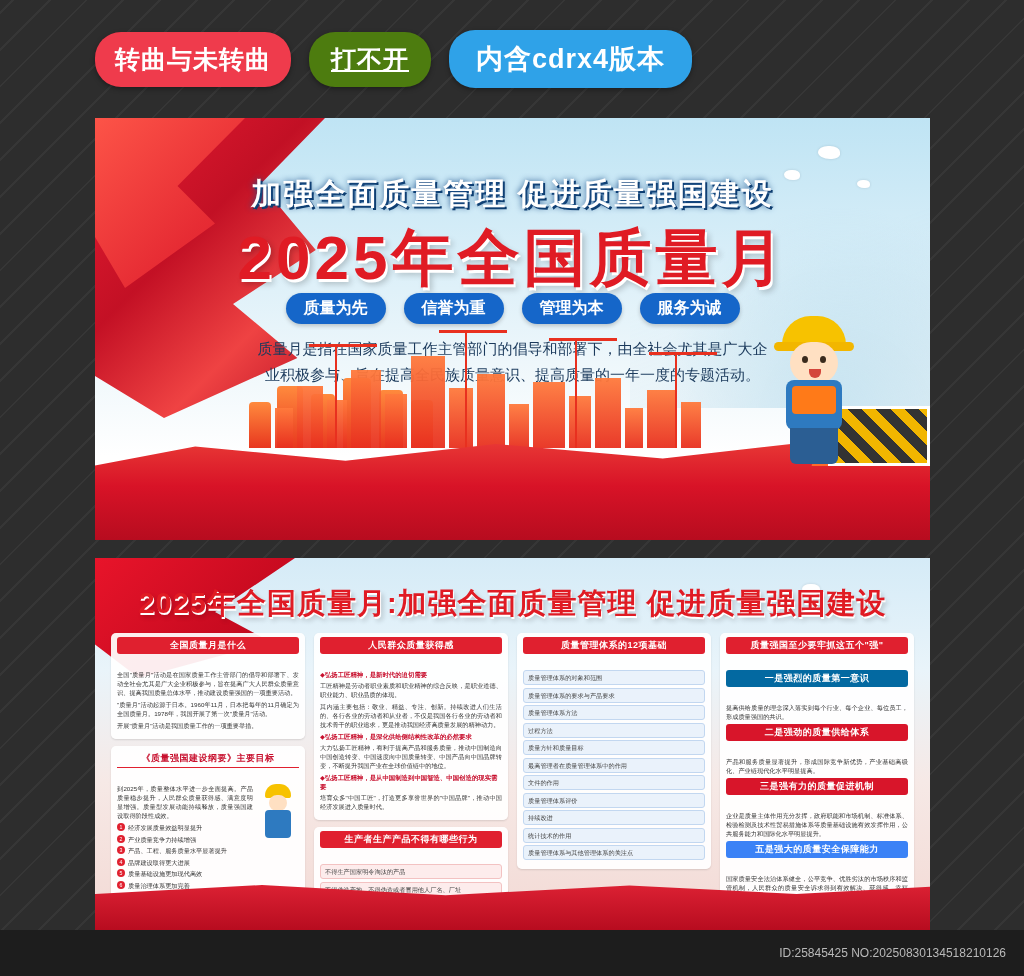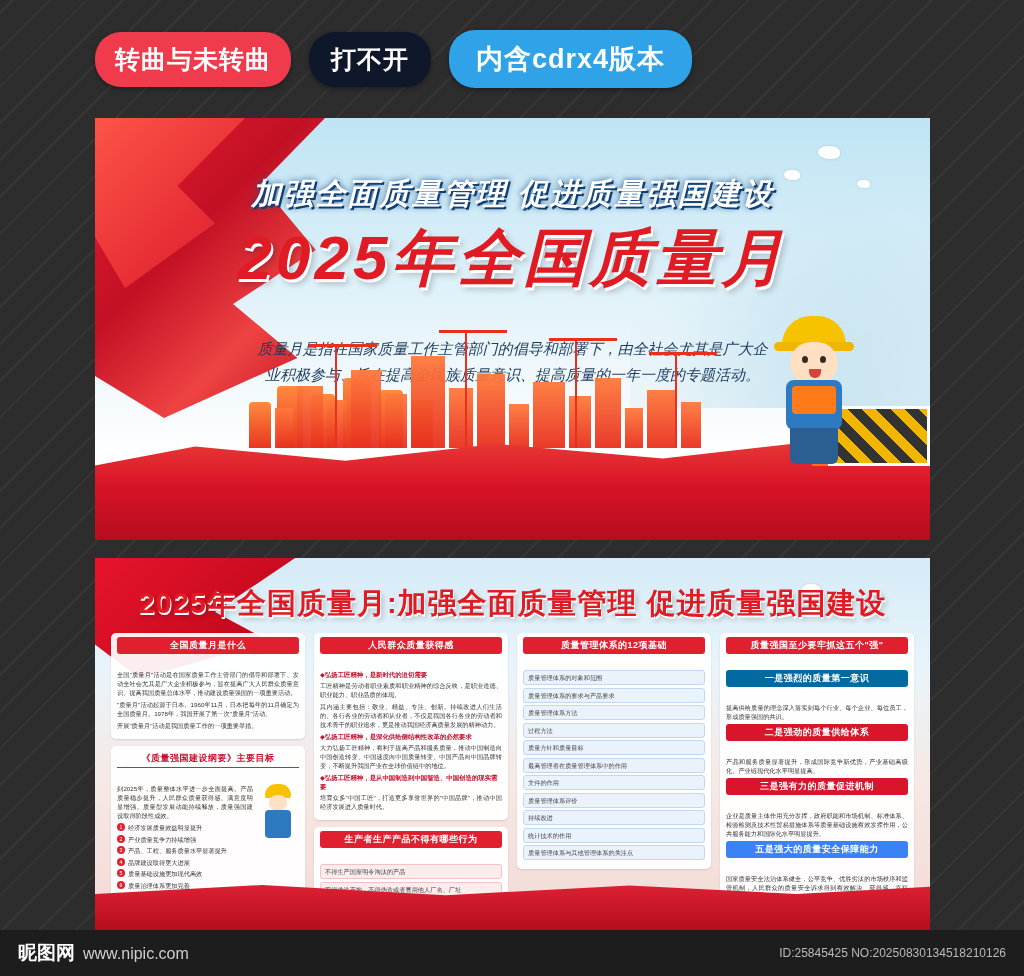--- a/index.html
+++ b/index.html
@@ -20,26 +20,26 @@
 
   
   .badges{position:absolute;left:95px;top:30px;display:flex;gap:18px;align-items:center;}
   .badge{
     border-radius:26px;color:#fff;font-weight:bold;
     display:flex;align-items:center;justify-content:center;
     letter-spacing:1px;
     box-shadow:0 2px 5px rgba(0,0,0,.35);
   }
   .badge.b1{background:#ef3b4c;width:196px;height:55px;font-size:25px;}
-  .badge.b2{background:#0f172a;width:122px;height:55px;font-size:25px;}
+  .badge.b2{background:#4d7c0f;width:122px;height:55px;font-size:25px;text-decoration:underline;}
   .badge.b3{background:#2fa2e8;width:243px;height:58px;font-size:27px;}
 
   
   .panel{position:absolute;background:#fff;overflow:hidden;}
-  .panel-top{left:95px;top:118px;width:835px;height:422px;font-style:italic;}
+  .panel-top{left:95px;top:118px;width:835px;height:422px;}
   .panel-bottom{left:95px;top:558px;width:835px;height:372px;}
 
   
   .sky{
     position:absolute;inset:0;
     background:linear-gradient(180deg,#bfe4f4 0%,#d8eef8 32%,#eef7fb 58%,#ffffff 80%);
   }
   .mountain{
     position:absolute;right:0;top:60px;width:300px;height:230px;opacity:.5;
     background:
@@ -181,20 +181,26 @@
     <div class="flag"></div>
     <div class="flag2"></div>
 
     <div class="dove" style="right:90px;top:28px;width:22px;height:13px;"></div>
     <div class="dove" style="right:130px;top:52px;width:16px;height:10px;"></div>
     <div class="dove" style="right:60px;top:62px;width:13px;height:8px;"></div>
 
     <div class="top-title1">加强全面质量管理 促进质量强国建设</div>
     <div class="top-title2">2025年全国质量月</div>
 
+    <div class="chips">
+      <div class="chip">质量为先</div>
+      <div class="chip">信誉为重</div>
+      <div class="chip">管理为本</div>
+      <div class="chip">服务为诚</div>
+    </div>
 
     <div class="intro">质量月是指在国家质量工作主管部门的倡导和部署下，由全社会尤其是广大企业积极参与、旨在提高全民族质量意识、提高质量的一年一度的专题活动。</div>
 
     <div class="workers">
       <div class="wk" style="left:4px;width:22px;height:46px;"></div>
       <div class="wk" style="left:32px;width:26px;height:62px;"></div>
       <div class="wk" style="left:66px;width:24px;height:54px;"></div>
       <div class="wk" style="left:98px;width:28px;height:70px;"></div>
       <div class="wk" style="left:134px;width:24px;height:58px;"></div>
       <div class="wk" style="left:166px;width:22px;height:48px;"></div>
@@ -370,19 +376,16 @@
           <p class="p">要大力实施质量强国战略，坚持质量第一、效益优先，全面加强质量管理，推动中国制造向中国创造转变，推动经济发展质量变革、效率变革、动力变革，努力实现质量强国目标，为建设社会主义现代化强国提供坚实支撑。</p>
         </div>
       </div>
 
     </div>
 
     <div class="b-red-bottom"></div>
   </div>
 
   <div class="footer">
-    <div class="logo">
-      <span>昵图网</span><span class="site">www.nipic.com</span>
-    </div>
     <div class="meta">ID:25845425 NO:20250830134518210126</div>
   </div>
 
 </div>
 
 </body></html>

